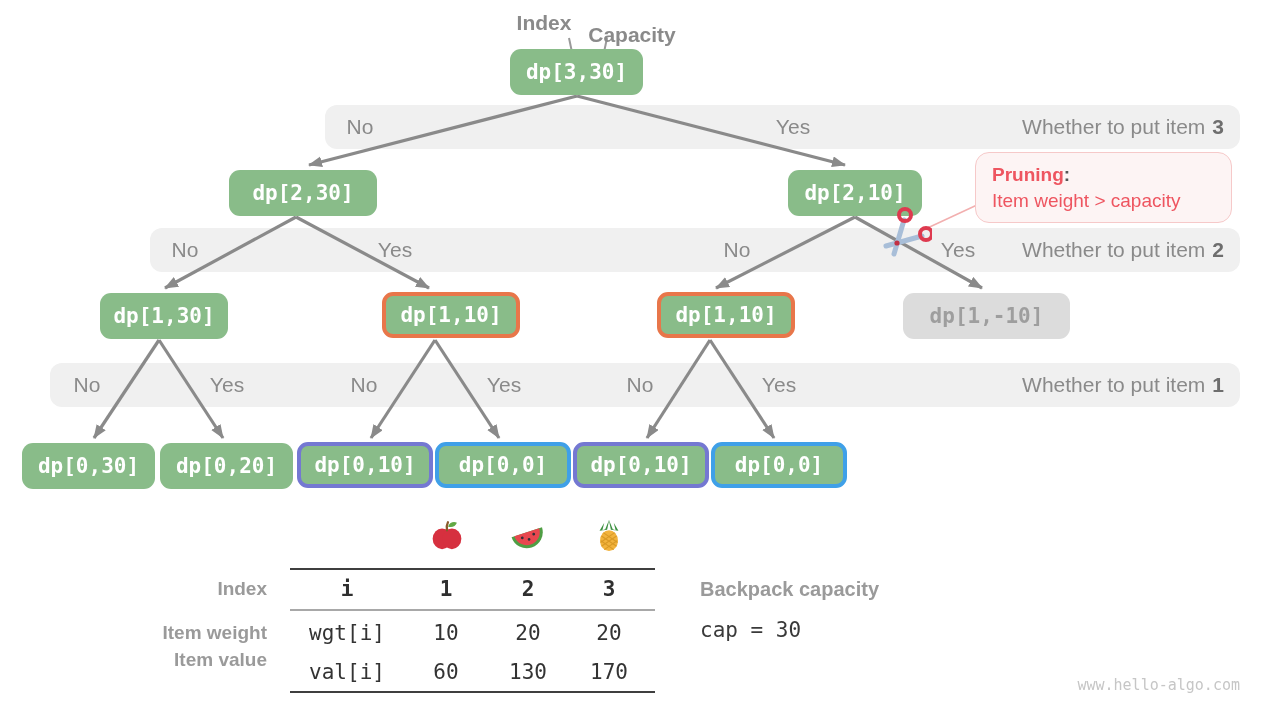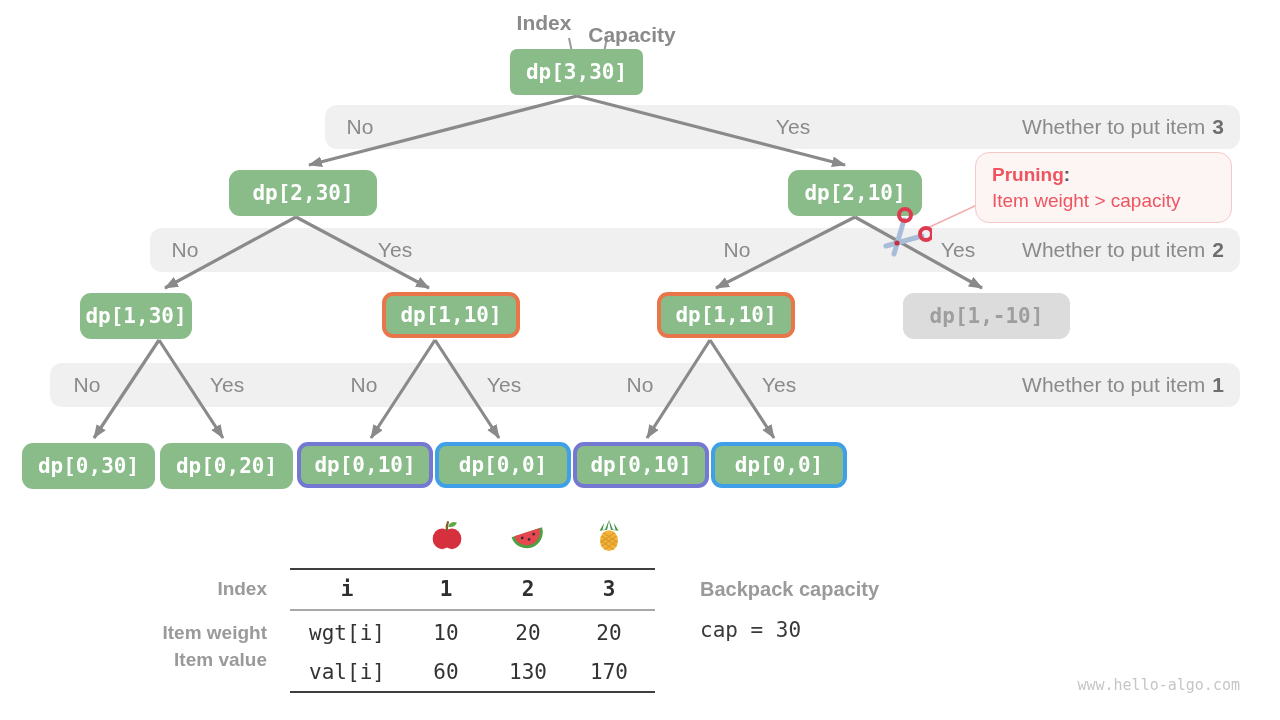--- a/index.html
+++ b/index.html
@@ -139,24 +139,24 @@
       <line x1="159" y1="340" x2="223" y2="438" marker-end="url(#ah)"></line>
       <line x1="435" y1="340" x2="371" y2="438" marker-end="url(#ah)"></line>
       <line x1="435" y1="340" x2="499" y2="438" marker-end="url(#ah)"></line>
       <line x1="710" y1="340" x2="647" y2="438" marker-end="url(#ah)"></line>
       <line x1="710" y1="340" x2="774" y2="438" marker-end="url(#ah)"></line>
     </g>
 
     <line x1="921" y1="231" x2="977" y2="205" stroke="#f2afaf" stroke-width="1.5"></line>
   </svg>
 
-  <div class="node" style="left:510px; top:49px;  width:133px;border-radius:7px;">dp[3,30]</div>
+  <div class="node" style="left:510px; top:49px;  width:133px;">dp[3,30]</div>
   <div class="node" style="left:229px; top:170px; width:148px;">dp[2,30]</div>
   <div class="node" style="left:788px; top:170px; width:134px;">dp[2,10]</div>
-  <div class="node" style="left:80px;  top:293px; width:112px;">dp[1,30]</div>
+  <div class="node" style="left:100px;  top:293px; width:128px;">dp[1,30]</div>
   <div class="node b-orange" style="left:366px; top:292px; width:138px;">dp[1,10]</div>
   <div class="node b-orange" style="left:641px; top:292px; width:138px;">dp[1,10]</div>
   <div class="node gray" style="left:903px; top:293px; width:167px;">dp[1,-10]</div>
   <div class="node" style="left:22px;  top:443px; width:133px;">dp[0,30]</div>
   <div class="node" style="left:160px; top:443px; width:133px;">dp[0,20]</div>
   <div class="node b-purple" style="left:297px; top:442px; width:136px;">dp[0,10]</div>
   <div class="node b-blue" style="left:435px; top:442px; width:136px;">dp[0,0]</div>
   <div class="node b-purple" style="left:573px; top:442px; width:136px;">dp[0,10]</div>
   <div class="node b-blue" style="left:711px; top:442px; width:136px;">dp[0,0]</div>
 

